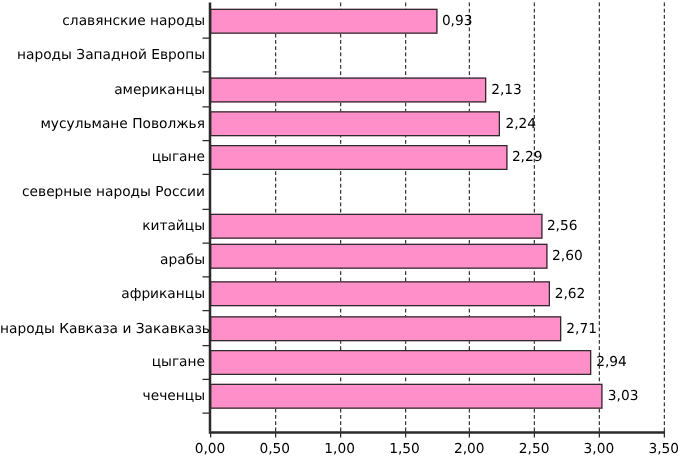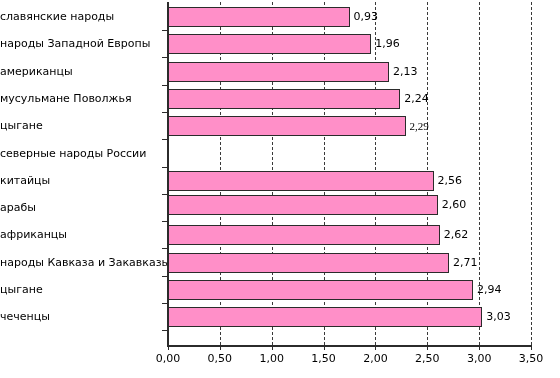--- a/index.html
+++ b/index.html
@@ -27,21 +27,21 @@
     position: absolute;
     left: 0px;
     top: 0px;
     width: 166px;
     height: 345px;
   }
   .cat-label {
     position: absolute;
     right: 2px;
     width: 164px;
-    text-align: left;
+    text-align: right;
     font-size: 11px;
     line-height: 20px;
     white-space: nowrap;
     color: #000000;
   }
 
   
   #plot-area {
     position: absolute;
     left: 168px;
@@ -150,33 +150,29 @@
       <div class="gridline" style="left: 103.714px;"></div>
       <div class="gridline" style="left: 155.571px;"></div>
       <div class="gridline" style="left: 207.429px;"></div>
       <div class="gridline" style="left: 259.286px;"></div>
       <div class="gridline" style="left: 311.143px;"></div>
       <div class="gridline" style="left: 363px;"></div>
       <div class="bar-row" style="top: 5px; width: 363px;">
         <div class="bar" style="width: 181.5px; background: rgb(255, 143, 200); border-color: rgb(43, 43, 43);"></div>
         <div class="bar-value" style="left: 181.5px;">0,93</div>
       </div>
-      <div class="bar-row" style="top: 32.3px; width: 363px;">
-        <div class="bar" style="width: 203.28px; background: rgb(255, 143, 200); border-color: rgb(43, 43, 43);"></div>
-        <div class="bar-value" style="left: 203.28px;">1,96</div>
-      </div>
       <div class="bar-row" style="top: 59.6px; width: 363px;">
         <div class="bar" style="width: 220.911px; background: rgb(255, 143, 200); border-color: rgb(43, 43, 43);"></div>
         <div class="bar-value" style="left: 220.911px;">2,13</div>
       </div>
       <div class="bar-row" style="top: 86.9px; width: 363px;">
         <div class="bar" style="width: 232.32px; background: rgb(255, 143, 200); border-color: rgb(43, 43, 43);"></div>
         <div class="bar-value" style="left: 232.32px;">2,24</div>
       </div>
-      <div class="bar-row" style="top: 114.2px; width: 363px; font-family: Liberation Serif, serif;">
+      <div class="bar-row" style="top: 114.2px; width: 363px;">
         <div class="bar" style="width: 237.506px; background: rgb(255, 143, 200); border-color: rgb(43, 43, 43);"></div>
         <div class="bar-value" style="left: 237.506px;">2,29</div>
       </div>
       <div class="bar-row" style="top: 168.8px; width: 363px;">
         <div class="bar" style="width: 265.509px; background: rgb(255, 143, 200); border-color: rgb(43, 43, 43);"></div>
         <div class="bar-value" style="left: 265.509px;">2,56</div>
       </div>
       <div class="bar-row" style="top: 193px; width: 363px; text-align: center;">
         <div class="bar" style="width: 269.657px; background: rgb(255, 143, 200); border-color: rgb(43, 43, 43);"></div>
         <div class="bar-value" style="left: 269.657px;">2,60</div>

